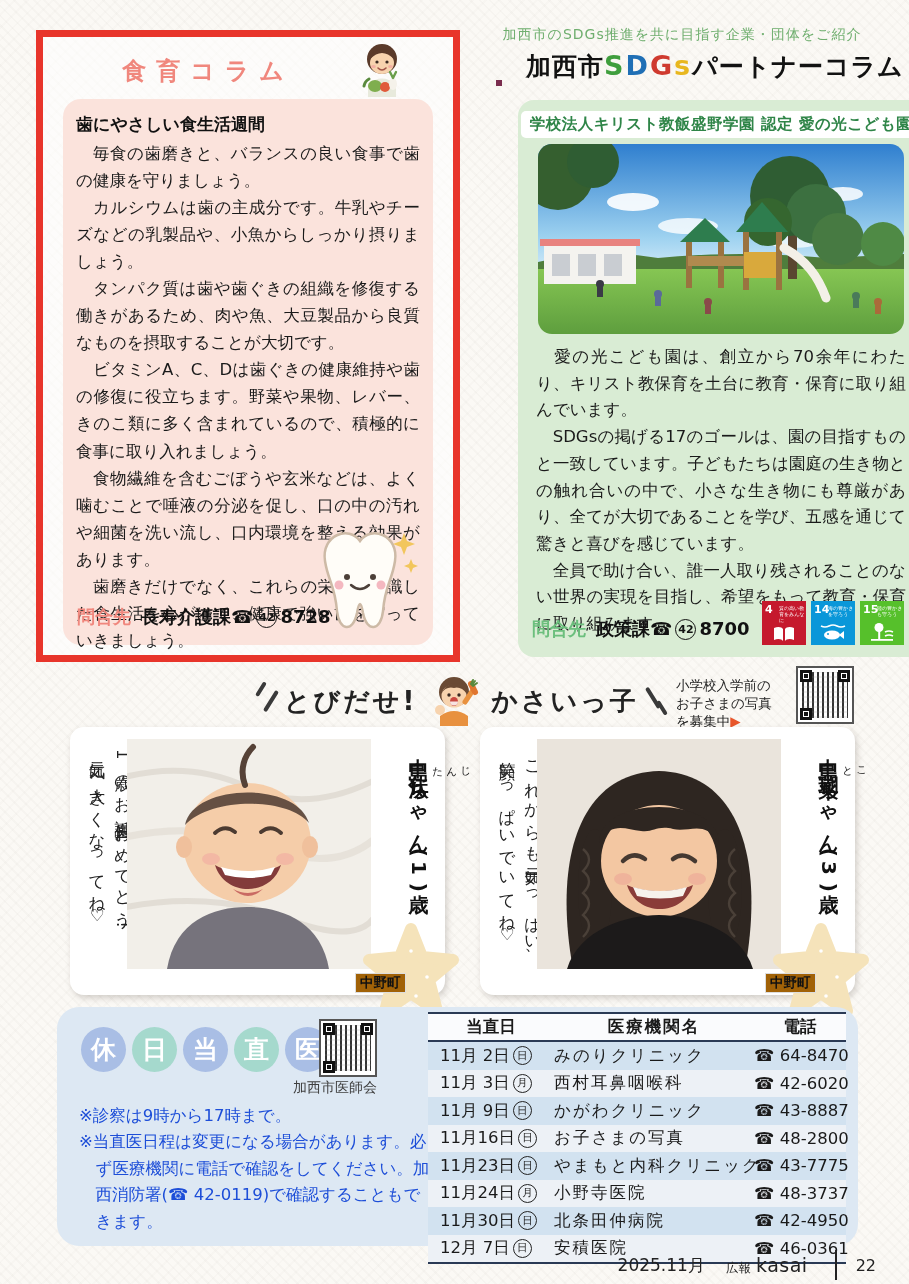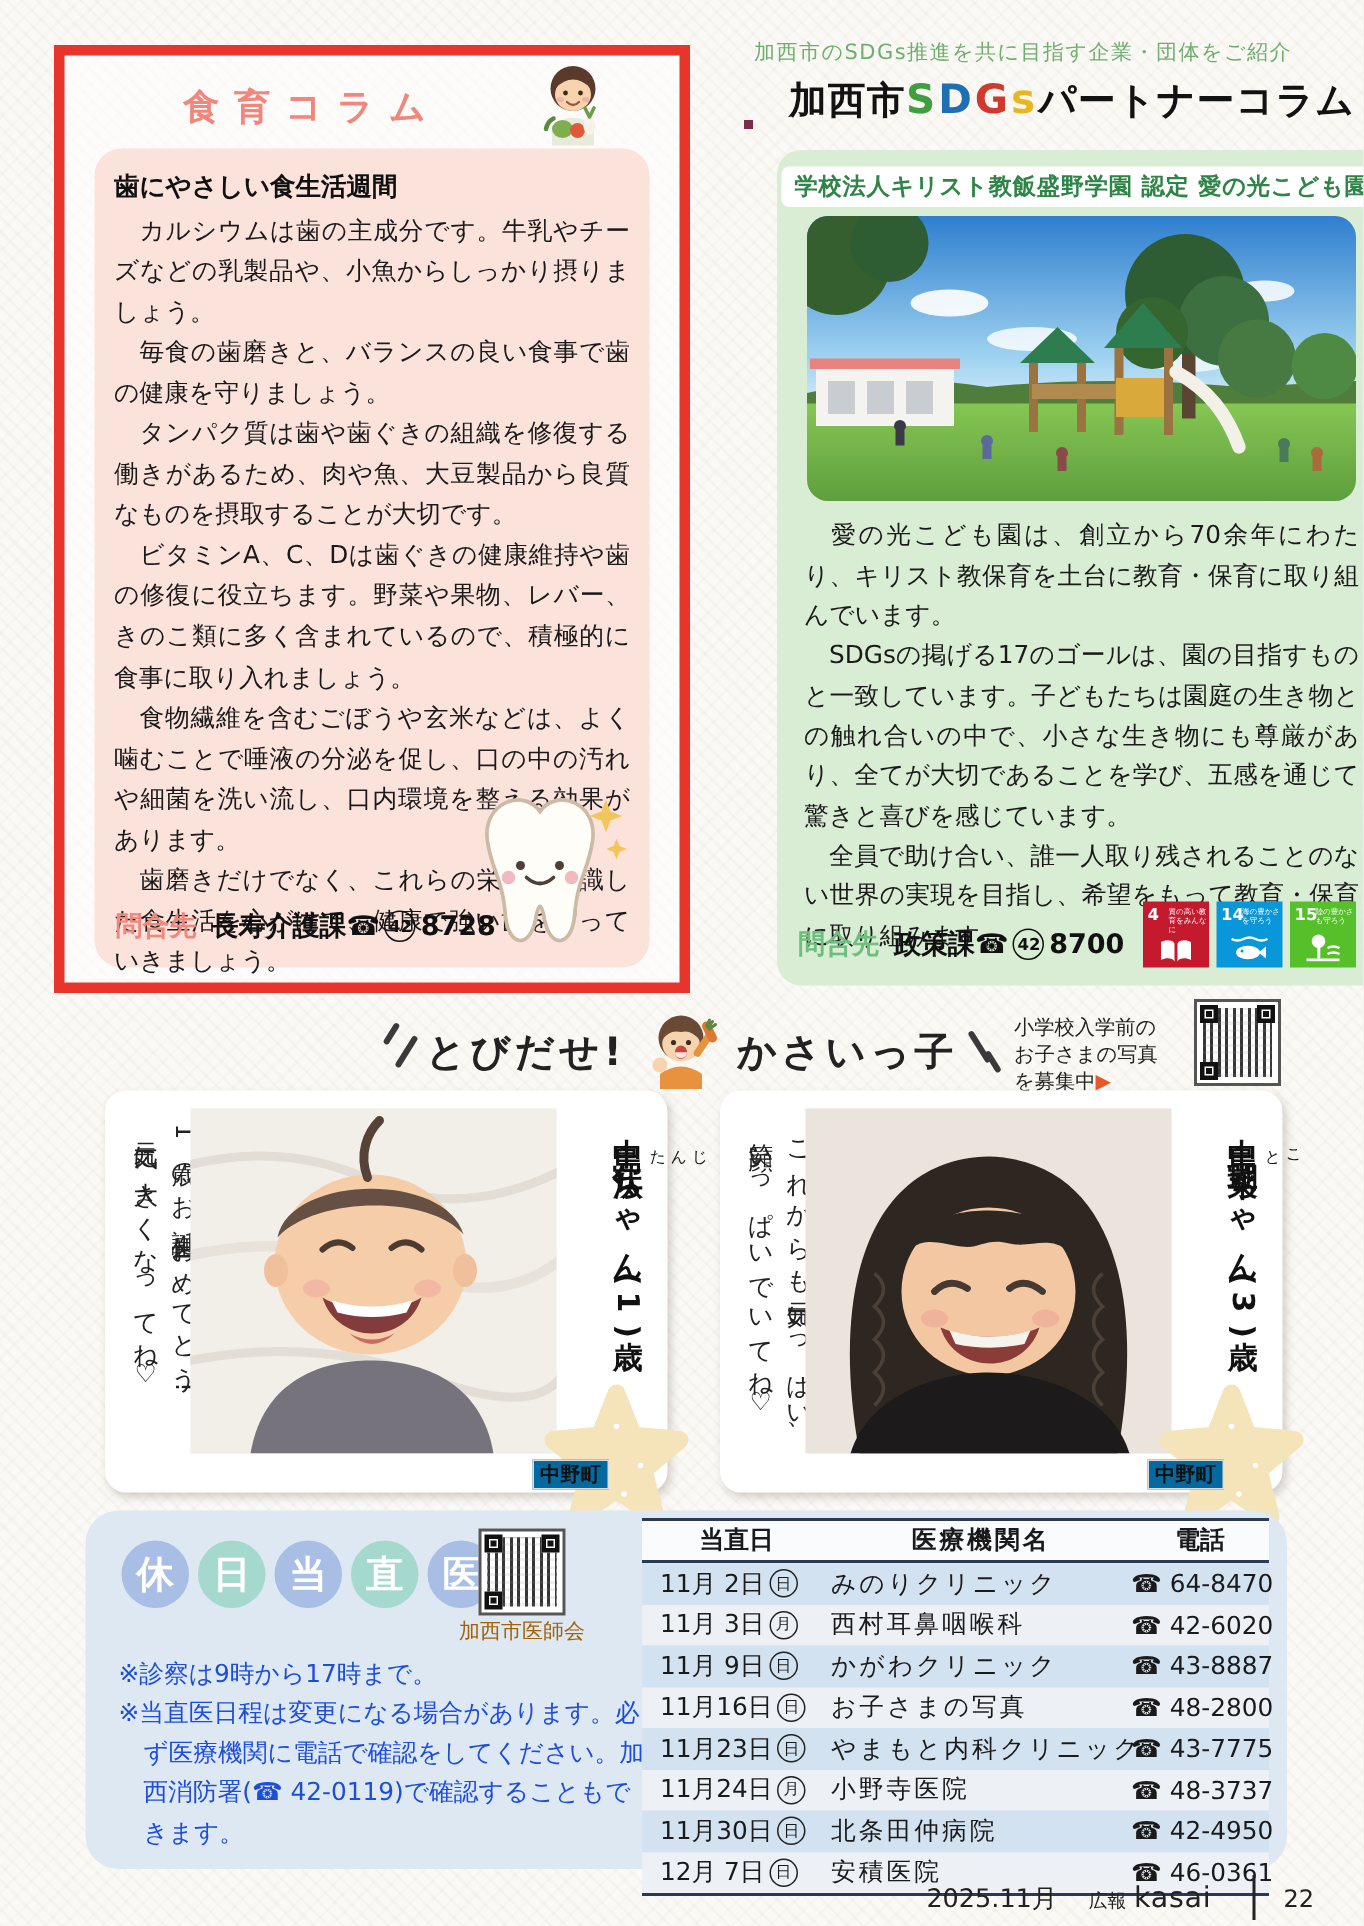--- a/index.html
+++ b/index.html
@@ -70,30 +70,30 @@
   .card-message{position:absolute;left:14px;top:22px;height:225px;writing-mode:vertical-rl;
     font-size:16.5px;letter-spacing:2.5px;line-height:1.55;color:#222;}
   .card-photo{position:absolute;left:57px;top:12px;width:244px;height:230px;overflow:hidden;background:#eee;}
   .card-name{position:absolute;top:16px;right:12px;height:238px;writing-mode:vertical-rl;
     font-size:20px;font-weight:600;letter-spacing:4px;color:#111;}
   .card-name .given{position:relative;padding-top:8px;}
   .card-name .suffix{padding-top:0;}
   .furigana{position:absolute;left:100%;top:8px;font-size:10.5px;font-weight:400;letter-spacing:1px;}
   .star-badge{position:absolute;right:-16px;bottom:-26px;width:100px;height:100px;}
   .star-badge svg{width:100px;height:100px;}
-  .town-chip{position:absolute;left:-6px;top:52px;background:#0369a1;border:1px solid #ddd;
+  .town-chip{position:absolute;left:-6px;top:52px;background:#a16207;border:1px solid #ddd;
     padding:0 4px;font-size:13.5px;font-weight:600;color:#111;}
   
   .doctors-box{position:absolute;left:57px;top:1007px;width:801px;height:239px;background:#dde8f3;border-radius:22px;}
   .doctor-title{position:absolute;left:24px;top:20px;display:flex;gap:6px;}
   .doctor-title .circle{width:45px;height:45px;border-radius:50%;display:flex;align-items:center;justify-content:center;
     color:#fff;font-size:25px;font-weight:bold;}
   .c-blue{background:#a9bee5;} .c-teal{background:#a5d9cd;}
   .qr-doctors{position:absolute;left:262px;top:12px;width:58px;height:58px;}
-  .qr-label{position:absolute;left:236px;top:72px;width:110px;text-align:center;color:#a16207;font-size:14px;}
+  .qr-label{position:absolute;left:236px;top:72px;width:110px;color:#404040;font-size:14px;}
   .doctor-notes{position:absolute;left:22px;top:96px;width:352px;font-size:16.5px;line-height:1.6;color:#1d4ed8;}
   .doctor-notes p{margin:0;padding-left:1em;text-indent:-1em;}
   .duty-table{position:absolute;left:371px;top:5px;width:418px;font-size:16.5px;}
   .duty-table .trow{display:flex;align-items:center;height:27.5px;}
   .duty-table .thead{background:#fafbfd;border-top:2px solid #2a3a55;border-bottom:2px solid #2a3a55;font-weight:bold;height:26px;}
   .duty-table .thead span{text-align:center;}
   .col-date{width:126px;box-sizing:border-box;padding-left:12px;display:flex;align-items:center;white-space:pre;}
   .col-name{width:200px;letter-spacing:2px;white-space:nowrap;}
   .col-tel{width:92px;white-space:nowrap;}
   .thead .col-date{padding-left:0;justify-content:center;}
@@ -130,22 +130,22 @@
         <path d="M17,45 Q31,34 45,45 L45,58 L17,58 Z" fill="#e8eadc"></path>
         <ellipse cx="24" cy="47" rx="7" ry="6" fill="#7fae4e"></ellipse>
         <circle cx="34" cy="48" r="5" fill="#e05a3a"></circle>
         <ellipse cx="42" cy="45" rx="4" ry="6" fill="#f5f2ea"></ellipse>
         <path d="M42,39 l-3,-6 M42,39 l3,-6" stroke="#6a9e4a" stroke-width="2.4" stroke-linecap="round" fill="none"></path>
         <path d="M18,40 q-4,2 -5,7" stroke="#5a8a3e" stroke-width="3" fill="none" stroke-linecap="round"></path>
       </svg>
     </div>
     <div class="pink-panel">
       <h3>歯にやさしい食生活週間</h3>
+      <p>　毎食の歯磨きと、バランスの良い食事で歯の健康を守りましょう。</p>
       <p>　カルシウムは歯の主成分です。牛乳やチーズなどの乳製品や、小魚からしっかり摂りましょう。</p>
-      <p>　毎食の歯磨きと、バランスの良い食事で歯の健康を守りましょう。</p>
       <p>　タンパク質は歯や歯ぐきの組織を修復する働きがあるため、肉や魚、大豆製品から良質なものを摂取することが大切です。</p>
       <p>　ビタミンA、C、Dは歯ぐきの健康維持や歯の修復に役立ちます。野菜や果物、レバー、きのこ類に多く含まれているので、積極的に食事に取り入れましょう。</p>
       <p>　食物繊維を含むごぼうや玄米などは、よく噛むことで唾液の分泌を促し、口の中の汚れや細菌を洗い流し、口内環境を整える効果があります。</p>
       <p>　歯磨きだけでなく、これらの栄養を意識した食生活を心がけて、健康で強い歯を守っていきましょう。</p>
       <div class="contact-line">
         <span class="label-pink">問合先</span><span>長寿介護課</span><span>☎</span><span class="tel-circle">42</span><span>8728</span>
       </div>
       <svg class="tooth-illustration" viewBox="0 0 118 122">
         <path d="M22,42 C18,16 46,6 57,22 C68,6 96,16 92,42 C89,62 82,66 80,92 C78,112 64,114 60,94 C58,82 56,82 54,94 C50,114 36,112 34,92 C32,66 25,62 22,42 Z" fill="#fffdf8" stroke="#cdbaa6" stroke-width="2.5"></path>
         <circle cx="44" cy="58" r="3" fill="#4c4039"></circle>

